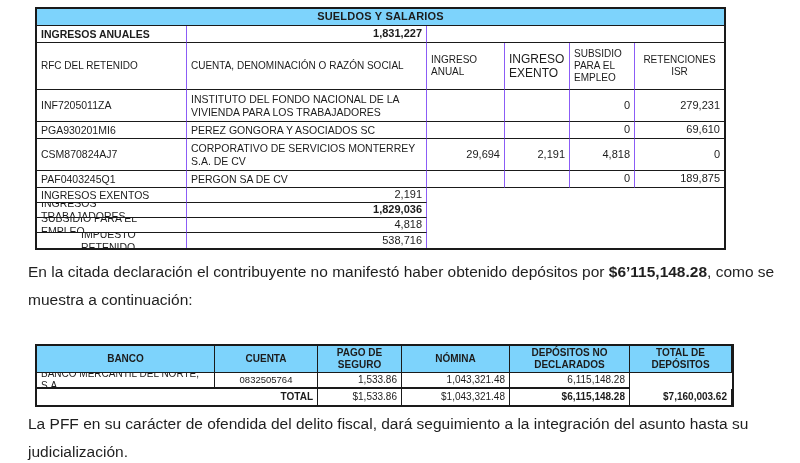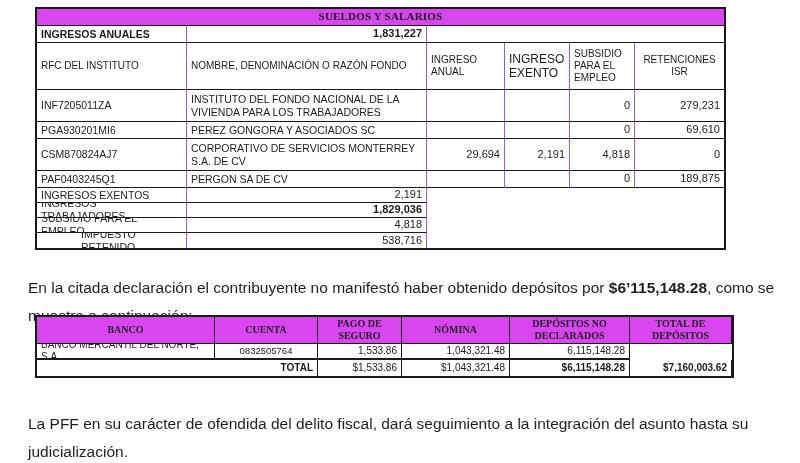--- a/index.html
+++ b/index.html
@@ -19,29 +19,29 @@
   }
   .t1 .cell{
     border-right:1px solid #8b5cf6;
     border-bottom:1px solid #1a1a1a;
     display:flex;align-items:center;
     padding:0 4px;line-height:1.2;
     overflow:hidden;white-space:normal;
   }
   .t1 .noR{border-right:none;}
   .t1 .noB{border-bottom:none;padding-left:44px;}
-  .tan{background:#d946ef;font-family:Liberation Serif, serif;}
+  .tan{background:#7dd3fc;}
   .bold{font-weight:bold;}
   .ctr{justify-content:center;text-align:center;}
   .rgt{justify-content:flex-end;text-align:right;}
   .title-cell{font-size:11px;letter-spacing:.2px;}
   .num{font-size:11px;}
   
   .t2{
-    position:absolute;left:35px;top:315px;
+    position:absolute;left:35px;top:344px;
     display:grid;
     grid-template-columns:178px 103px 84px 108px 120px 102px;
     grid-template-rows:27px 16px 16px;
     border:2px solid #1a1a1a;
     font-size:10px;
   }
   .t2 .cell{
     border-right:1px solid #1a1a1a;
     border-bottom:1px solid #1a1a1a;
     display:flex;align-items:center;
@@ -49,35 +49,35 @@
     overflow:hidden;
   }
   .t2 .hdr{font-weight:bold;justify-content:center;text-align:center;}
   .t2 .thick{border-bottom:2px solid #1a1a1a;}
   .t2 .small{font-size:9.5px;}
   
   .para{
     position:absolute;left:28px;width:752px;
     font-size:15.5px;line-height:28px;color:#1f1f1f;
   }
-  .p1{top:258px;}
+  .p1{top:242px;}
   .p2{top:394px;}
 </style>
 </head>
 <body>
 
 <div class="t1">
   <div class="cell tan bold ctr title-cell noR" style="grid-area:1/1/2/7">SUELDOS Y SALARIOS</div>
 
   <div class="cell bold" style="grid-area:2/1/3/2">INGRESOS ANUALES</div>
   <div class="cell bold rgt num" style="grid-area:2/2/3/3">1,831,227</div>
   <div class="cell noR" style="grid-area:2/3/3/7"></div>
 
-  <div class="cell" style="grid-area:3/1/4/2;font-size:10px">RFC DEL INSTITUTO</div>
-  <div class="cell" style="grid-area:3/2/4/3;font-size:10px">NOMBRE, DENOMINACIÓN O RAZÓN FONDO</div>
+  <div class="cell" style="grid-area:3/1/4/2;font-size:10px">RFC DEL RETENIDO</div>
+  <div class="cell" style="grid-area:3/2/4/3;font-size:10px">CUENTA, DENOMINACIÓN O RAZÓN SOCIAL</div>
   <div class="cell" style="grid-area:3/3/4/4;font-size:10px">INGRESO ANUAL</div>
   <div class="cell" style="grid-area:3/4/4/5;font-size:12px">INGRESO EXENTO</div>
   <div class="cell" style="grid-area:3/5/4/6;font-size:10px">SUBSIDIO PARA EL EMPLEO</div>
   <div class="cell ctr noR" style="grid-area:3/6/4/7;font-size:10px">RETENCIONES ISR</div>
 
   <div class="cell" style="grid-area:4/1/5/2">INF7205011ZA</div>
   <div class="cell" style="grid-area:4/2/5/3">INSTITUTO DEL FONDO NACIONAL DE LA VIVIENDA PARA LOS TRABAJADORES</div>
   <div class="cell rgt num" style="grid-area:4/3/5/4"></div>
   <div class="cell rgt num" style="grid-area:4/4/5/5"></div>
   <div class="cell rgt num" style="grid-area:4/5/5/6">0</div>

